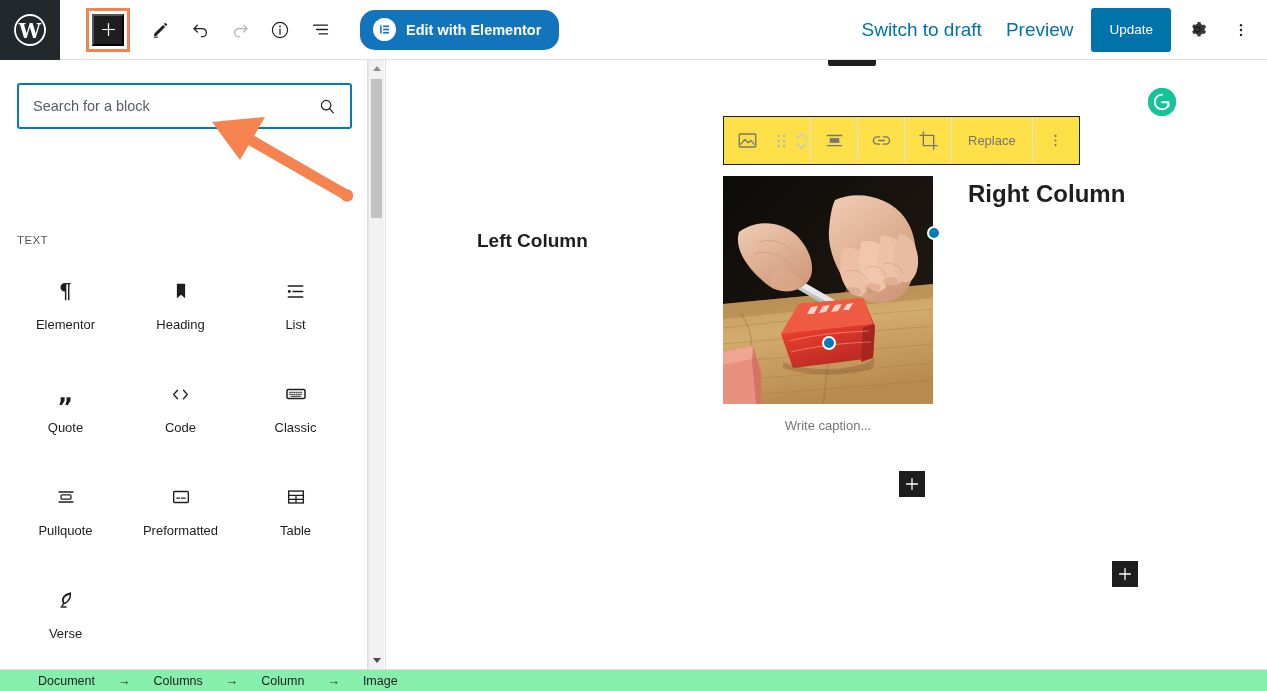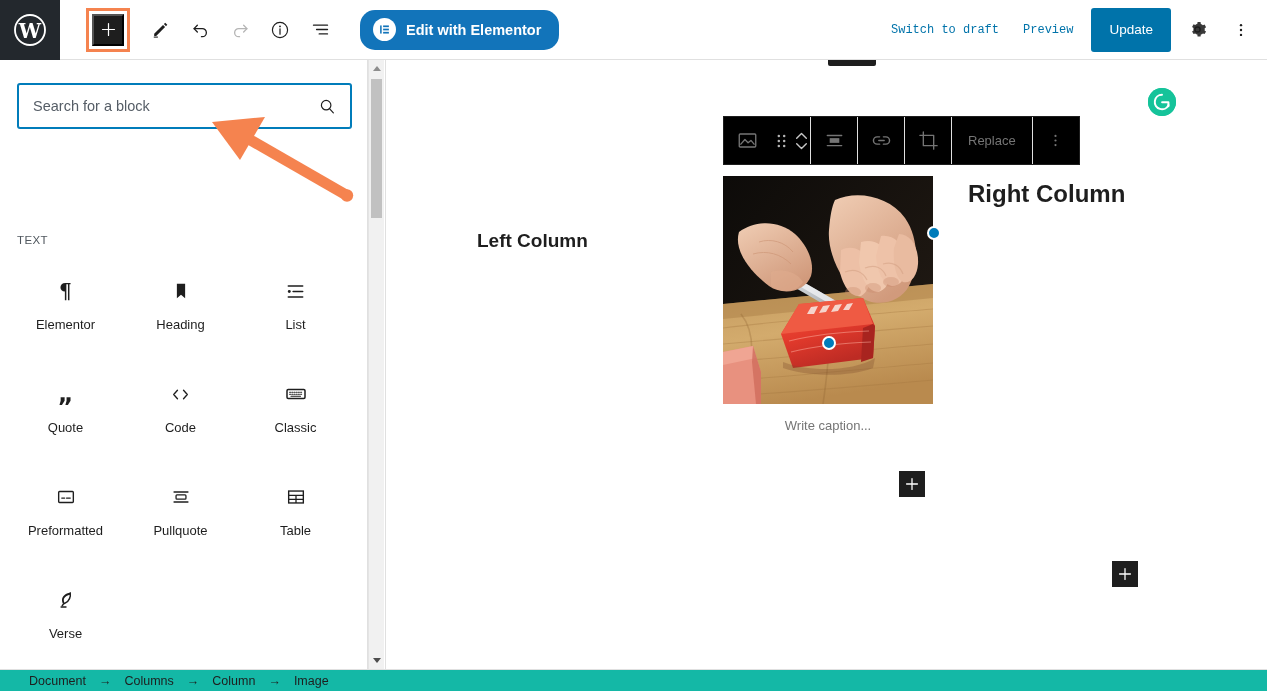--- a/index.html
+++ b/index.html
@@ -29,22 +29,22 @@
   .tb-icons{display:flex;align-items:center;margin-left:12px;gap:4px;}
   .elementor-btn{margin-left:22px;height:40px;background:#1274ba;color:#fff;border:none;
                  border-radius:15px;display:flex;align-items:center;gap:10px;padding:0 18px 0 13px;
                  font-size:14.5px;font-weight:bold;cursor:pointer;
                  font-family:"Liberation Sans",sans-serif;}
   .elementor-badge{width:23px;height:23px;border-radius:50%;background:#fff;display:flex;
                    align-items:center;justify-content:center;}
 
   .tb-right{position:absolute;right:0;top:0;height:59px;display:flex;align-items:center;
             padding-right:8px;}
-  .link-btn{background:none;border:none;color:#0073aa;font-size:12px;cursor:pointer;
-            padding:8px 12px;font-family:Liberation Mono, monospace;}
+  .link-btn{background:none;border:none;color:#0073aa;font-size:19px;cursor:pointer;
+            padding:8px 12px;font-family:Liberation Sans, sans-serif;}
   .update-btn{background:#0073aa;color:#fff;border:none;border-radius:3px;height:44px;
               padding:0 18px;font-size:13.5px;cursor:pointer;margin-left:6px;
               font-family:"Liberation Sans",sans-serif;}
   .icon-btn{width:36px;height:36px;display:flex;align-items:center;justify-content:center;
             background:none;border:none;cursor:pointer;margin-left:8px;padding:0;}
 
   
   .panel{position:absolute;left:0;top:60px;width:368px;height:609px;background:#fff;
          border-right:1px solid #e0e0e0;box-sizing:border-box;overflow:hidden;}
   .search-wrap{position:absolute;left:18px;top:24px;width:333px;height:44px;
@@ -85,21 +85,21 @@
   .top-nub{position:absolute;left:442px;top:-2px;width:48px;height:8px;background:#1e1e1e;
            border-radius:2px;}
   .post-title{position:absolute;left:91px;top:17px;font-size:33px;color:#1e1e1e;
               font-weight:normal;letter-spacing:-.2px;white-space:nowrap;
               font-family:"Liberation Sans",sans-serif;}
 
   .grammarly{position:absolute;left:762px;top:28px;width:28px;height:28px;border-radius:50%;
              background:#15c39a;display:flex;align-items:center;justify-content:center;}
 
   
-  .blk-toolbar{position:absolute;left:337px;top:56px;height:49px;background:#000000;
+  .blk-toolbar{position:absolute;left:337px;top:56px;height:49px;background:#fde047;
                border:1px solid #1e1e1e;display:flex;align-items:stretch;box-sizing:border-box;}
   .bt-group{display:flex;align-items:center;border-right:1px solid #e0e0e0;}
   .bt-group:last-child{border-right:none;}
   .bt-btn{width:46px;height:47px;display:flex;align-items:center;justify-content:center;
           background:none;border:none;cursor:pointer;padding:0;}
   .bt-mover{width:18px;height:47px;display:flex;flex-direction:column;align-items:center;
             justify-content:center;gap:2px;cursor:pointer;}
   .bt-replace{height:47px;display:flex;align-items:center;padding:0 16px;font-size:13px;
               color:#757575;background:none;border:none;cursor:pointer;white-space:nowrap;
               font-family:"Liberation Sans",sans-serif;}
@@ -120,23 +120,23 @@
   .handle-r{left:541px;top:166px;}
   .handle-b{left:436px;top:276px;}
 
   .addblk{position:absolute;width:26px;height:26px;background:#1e1e1e;color:#fff;
           display:flex;align-items:center;justify-content:center;cursor:pointer;border:none;padding:0;}
   .addblk-1{left:513px;top:411px;}
   .addblk-2{left:726px;top:501px;}
   .addblk svg{display:block;}
 
   
-  .breadcrumb{position:absolute;left:0;bottom:0;width:1267px;height:22px;background:#14b8a6;
+  .breadcrumb{position:absolute;left:0;bottom:0;width:1267px;height:22px;background:#86efac;
               border-top:1px solid #e0e0e0;box-sizing:border-box;display:flex;align-items:center;
-              padding-left:29px;gap:6px;}
+              padding-left:38px;gap:16px;}
   .crumb{font-size:12.5px;color:#1e1e1e;cursor:pointer;background:none;border:none;padding:0;
          font-family:"Liberation Sans",sans-serif;}
   .crumb-sep{font-size:12.5px;color:#1e1e1e;margin:0 7px;}
 
   
   .arrow-ov{position:absolute;left:0;top:0;width:1267px;height:691px;pointer-events:none;}
 </style>
 </head>
 <body>
 
@@ -297,35 +297,35 @@
                      M5.6 12.3h1M7.8 12.3h1M10 12.3h1M12.2 12.3h1M14.4 12.3h1M16.6 12.3h1
                      M7 14.3h9.5" stroke="#1e1e1e" stroke-width="1.1" stroke-linecap="round"></path>
           </svg>
         </span>
         <span class="gl">Classic</span>
       </button>
 
       <button class="cell">
         <span class="gi">
           <svg width="22" height="22" viewBox="0 0 24 24" aria-hidden="true">
+            <path d="M4.5 6.6h15M4.5 17.4h15" stroke="#1e1e1e" stroke-width="1.7" stroke-linecap="round"></path>
+            <rect x="6.6" y="9.6" width="10.8" height="4.8" rx="1" fill="none" stroke="#1e1e1e" stroke-width="1.4"></rect>
+          </svg>
+        </span>
+        <span class="gl">Pullquote</span>
+      </button>
+
+      <button class="cell">
+        <span class="gi">
+          <svg width="22" height="22" viewBox="0 0 24 24" aria-hidden="true">
             <rect x="4" y="6" width="16" height="12" rx="1" fill="none" stroke="#1e1e1e" stroke-width="1.5"></rect>
             <path d="M7.4 13.2h3.1M12.6 13.2h4" stroke="#1e1e1e" stroke-width="1.5" stroke-linecap="round"></path>
           </svg>
         </span>
         <span class="gl">Preformatted</span>
-      </button>
-
-      <button class="cell">
-        <span class="gi">
-          <svg width="22" height="22" viewBox="0 0 24 24" aria-hidden="true">
-            <path d="M4.5 6.6h15M4.5 17.4h15" stroke="#1e1e1e" stroke-width="1.7" stroke-linecap="round"></path>
-            <rect x="6.6" y="9.6" width="10.8" height="4.8" rx="1" fill="none" stroke="#1e1e1e" stroke-width="1.4"></rect>
-          </svg>
-        </span>
-        <span class="gl">Pullquote</span>
       </button>
 
       <button class="cell">
         <span class="gi">
           <svg width="22" height="22" viewBox="0 0 24 24" aria-hidden="true">
             <rect x="4" y="5.5" width="16" height="13" fill="none" stroke="#1e1e1e" stroke-width="1.5"></rect>
             <path d="M4 10.2h16M4 14.6h16M12 10.2v8.3" stroke="#1e1e1e" stroke-width="1.4"></path>
           </svg>
         </span>
         <span class="gl">Table</span>

